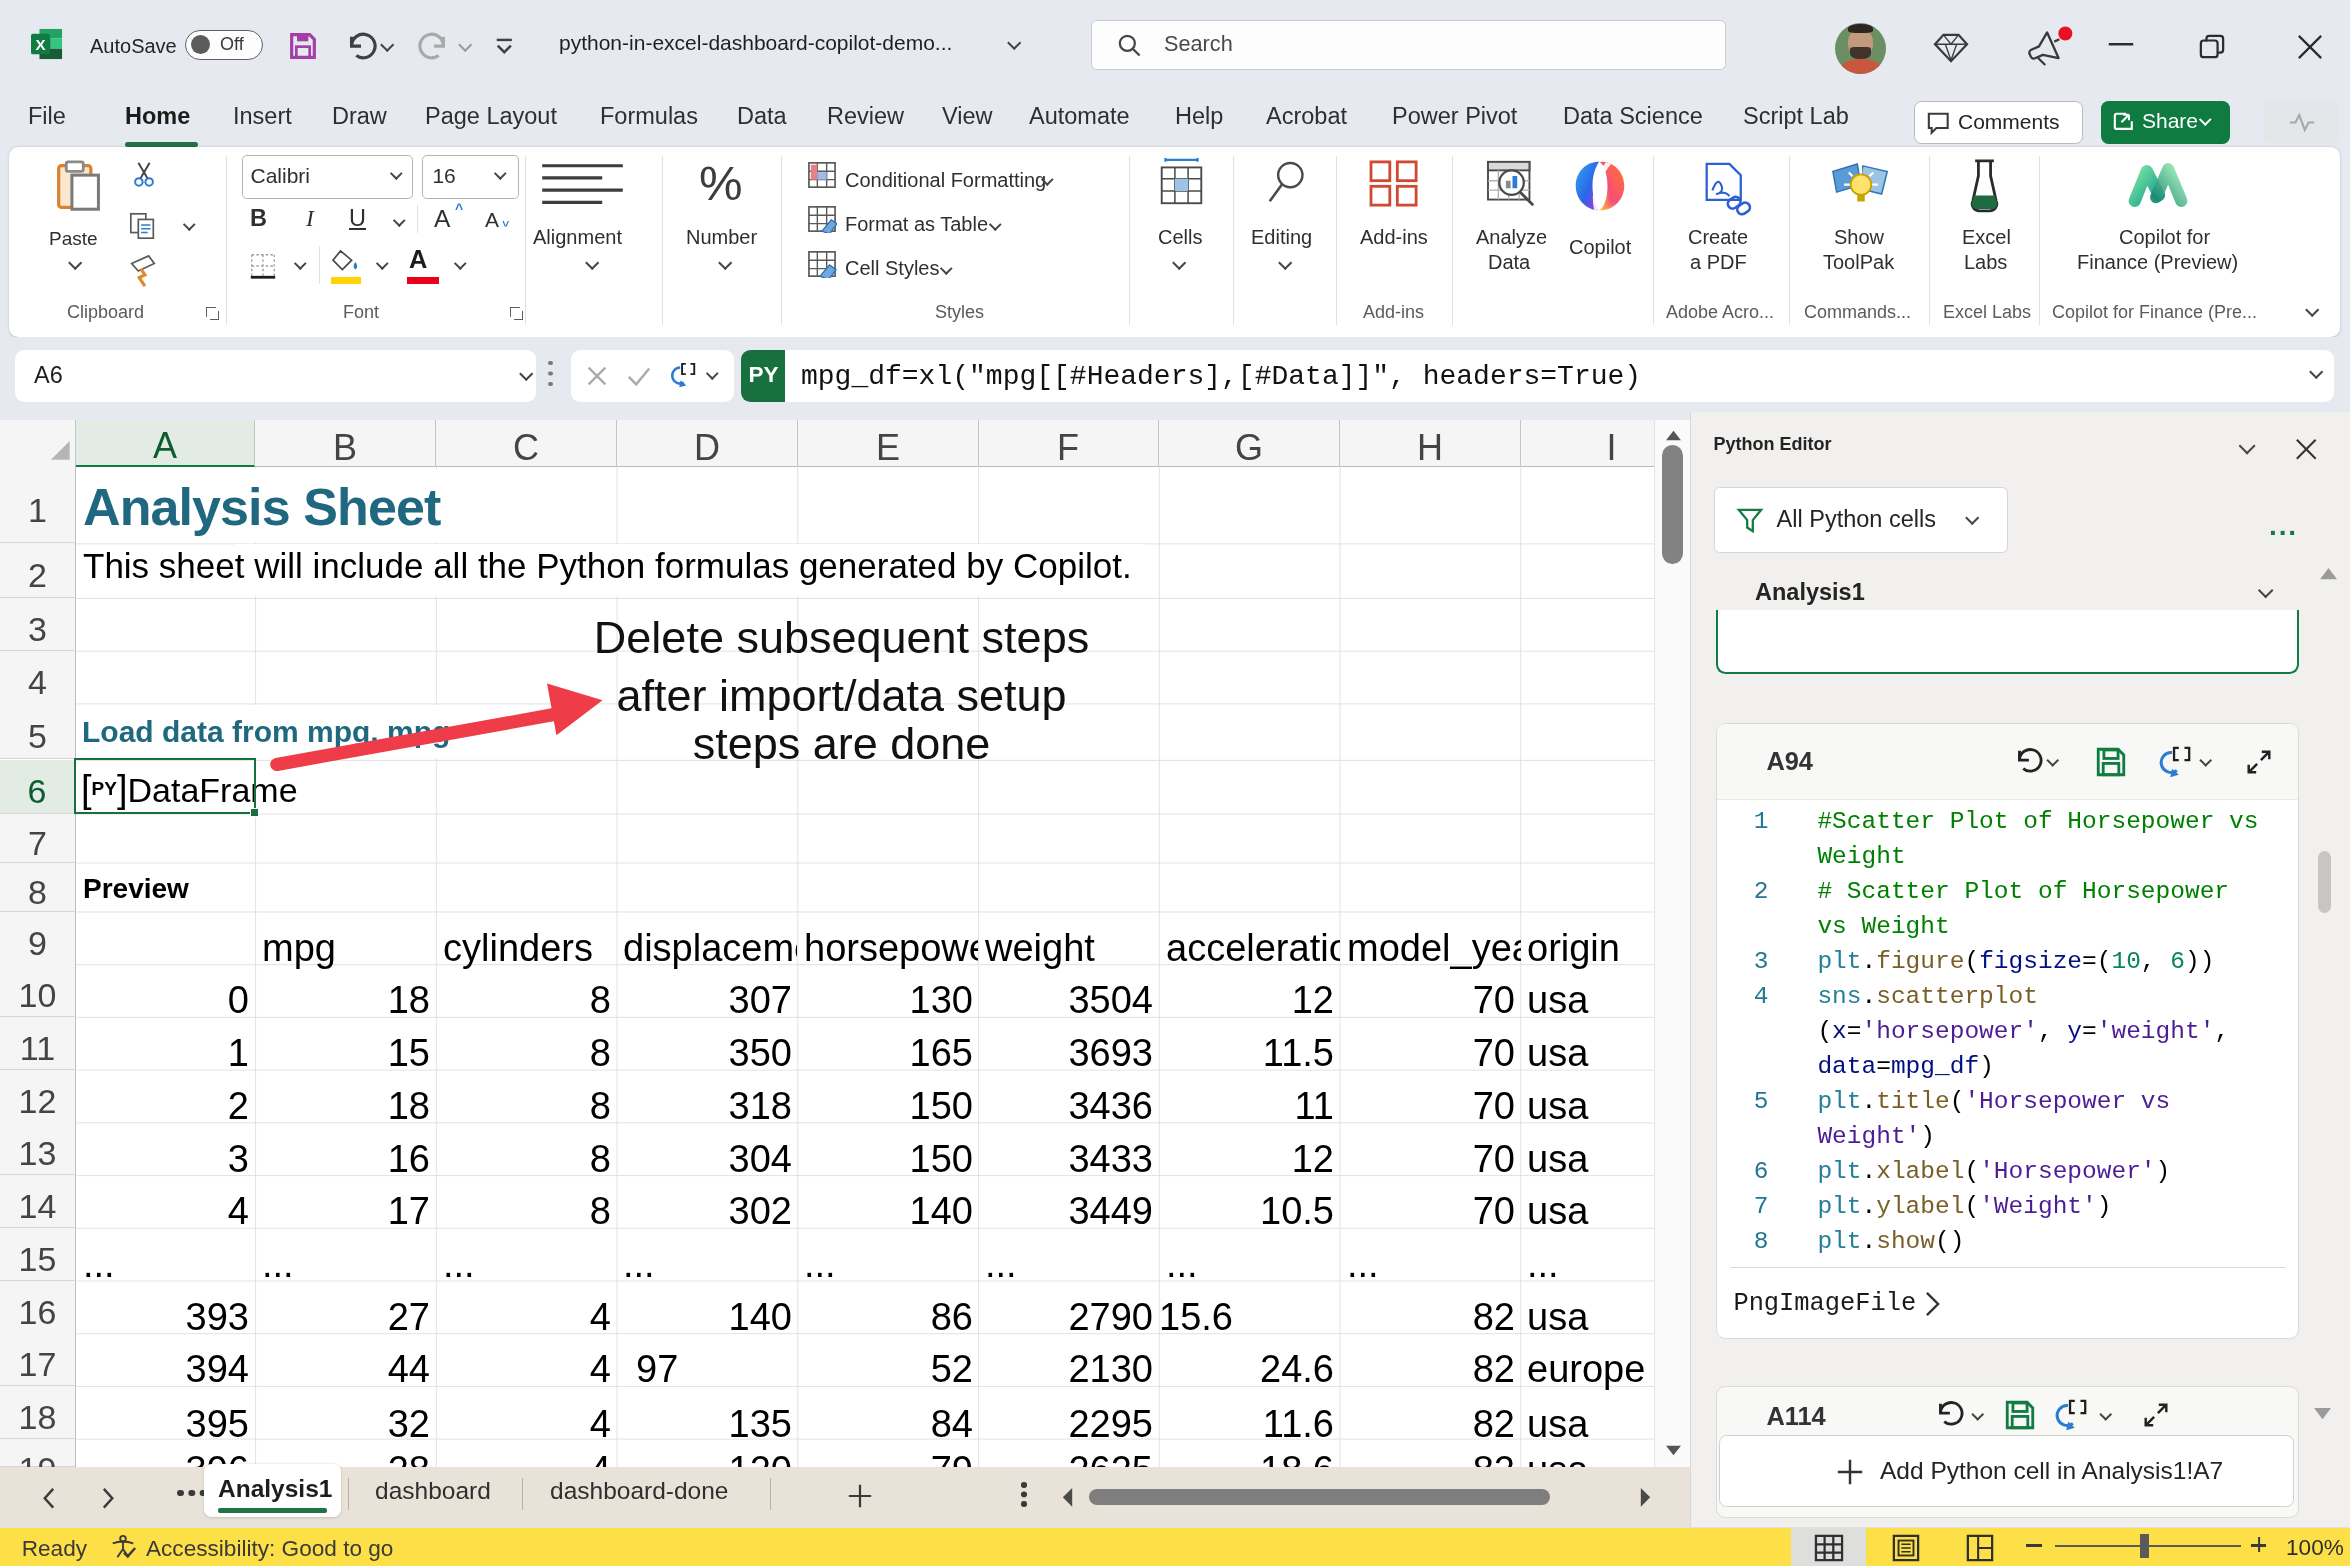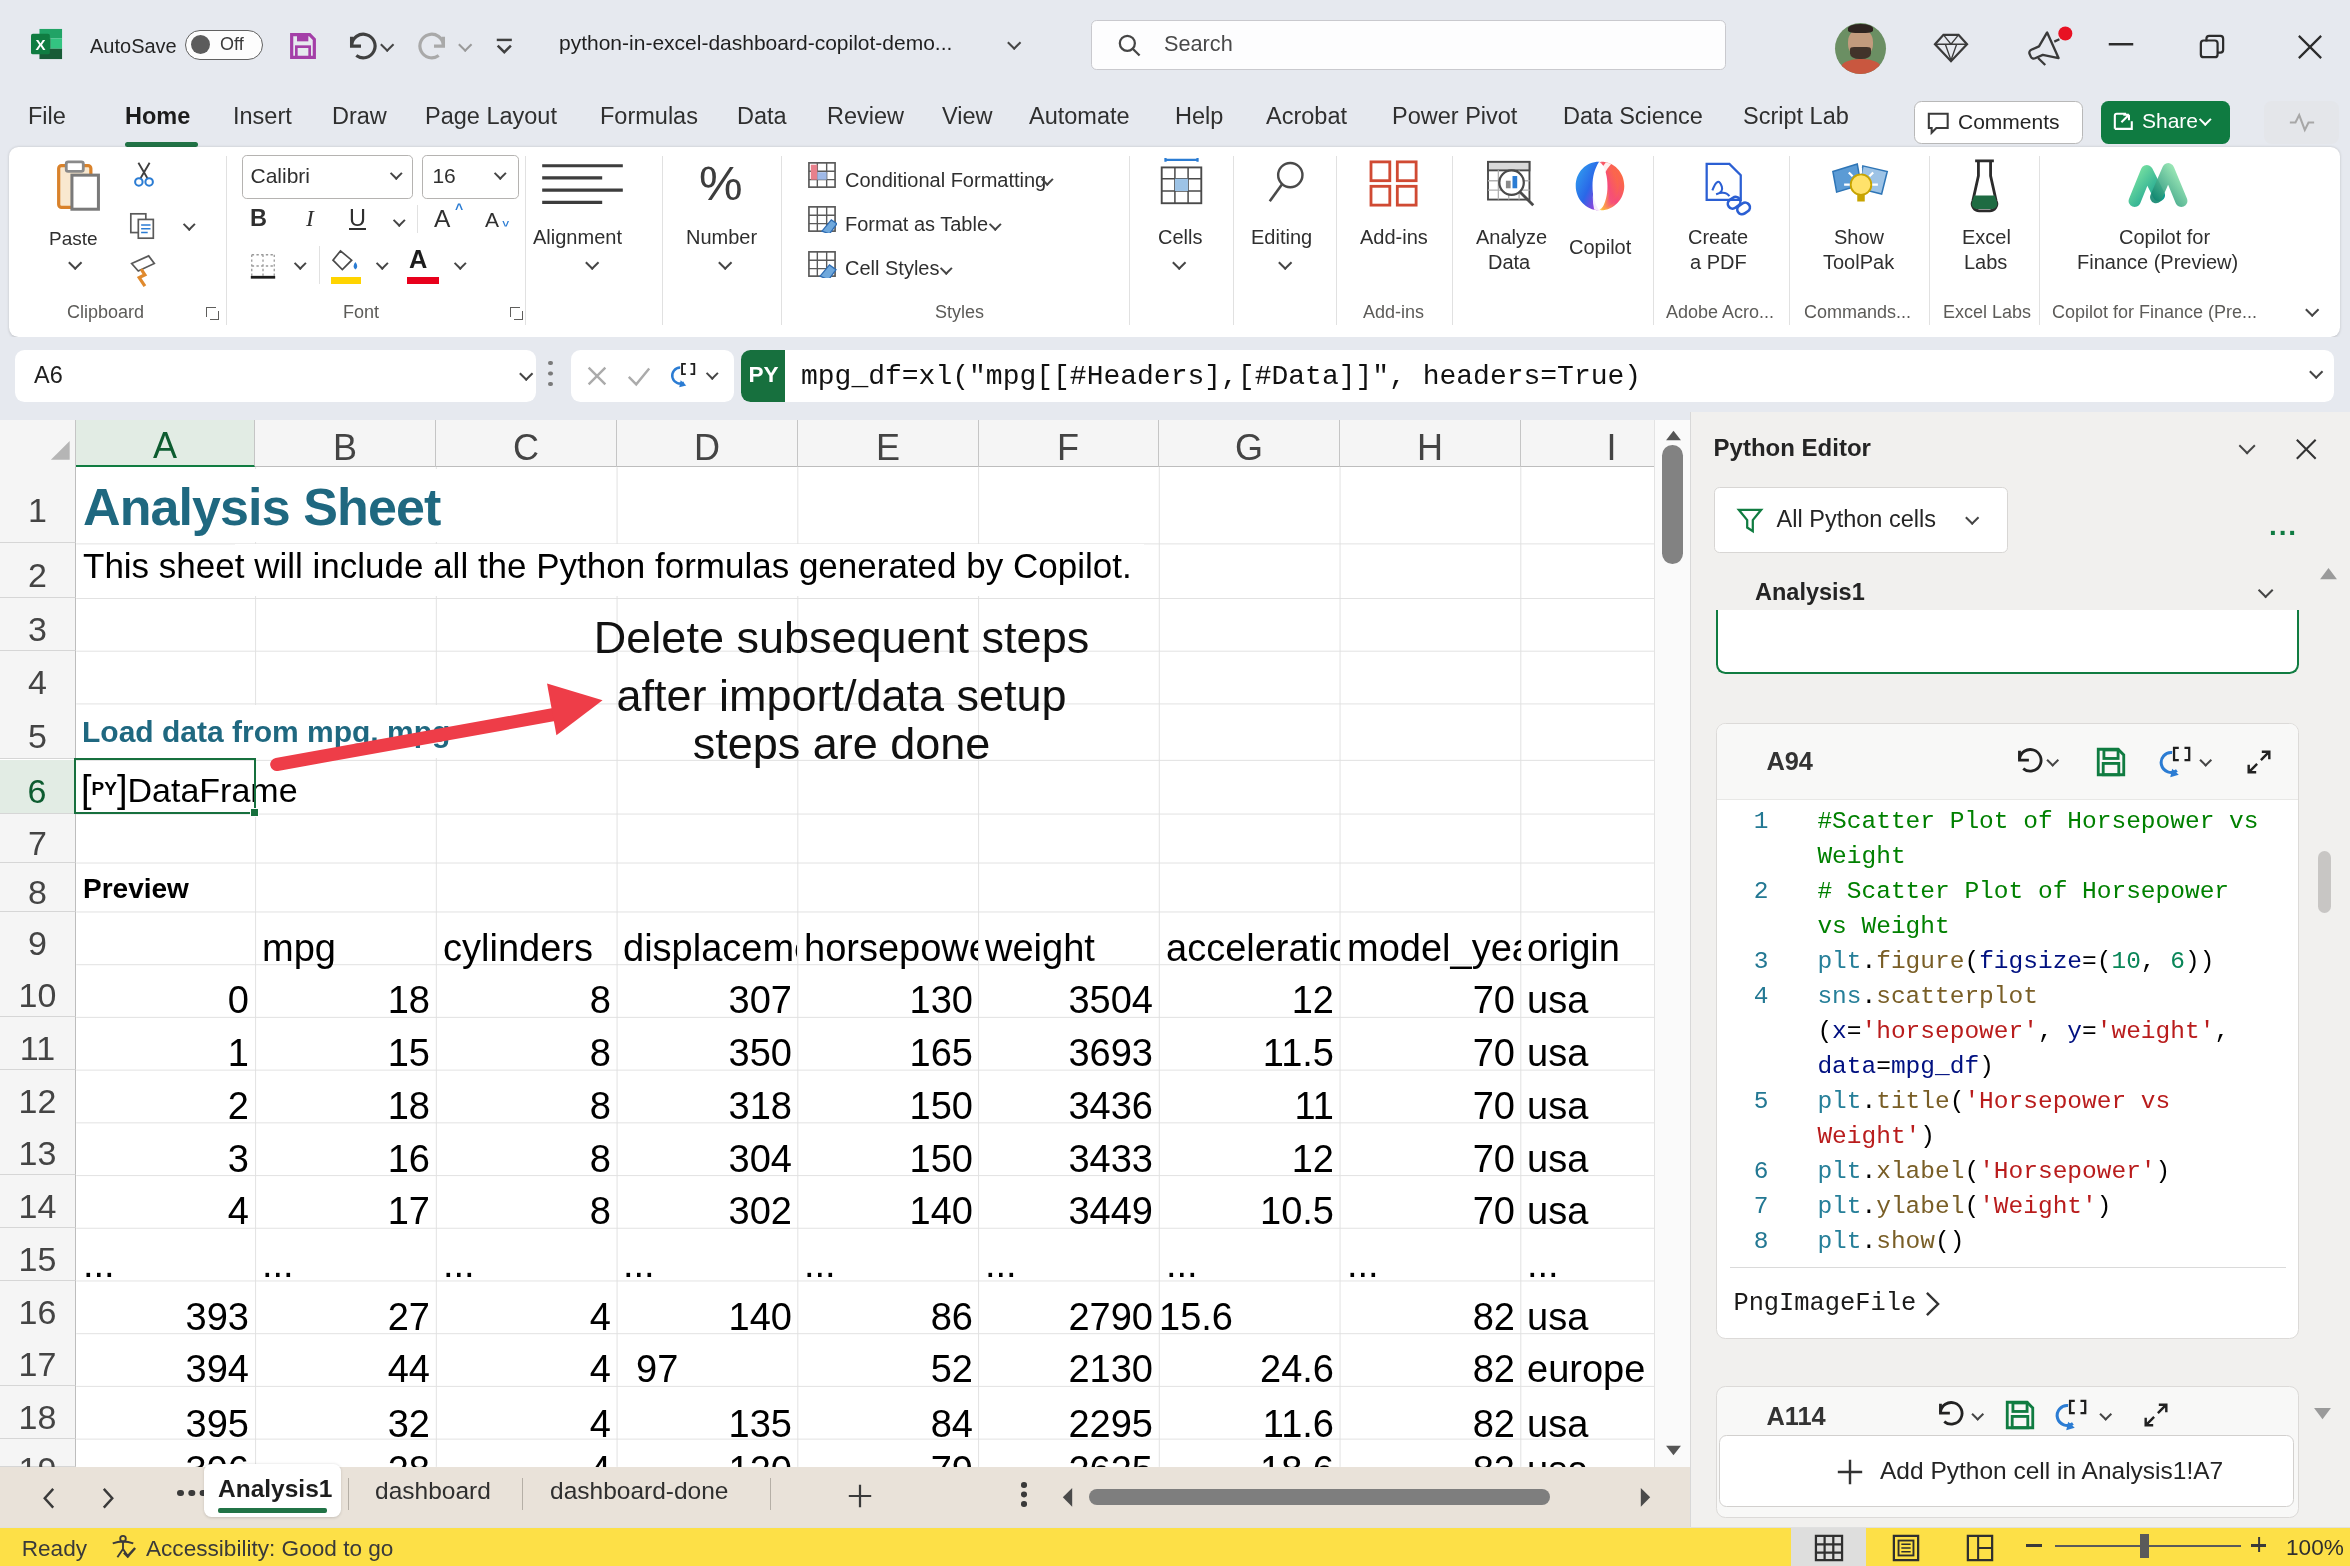--- a/index.html
+++ b/index.html
@@ -10,21 +10,21 @@
   .cvg { border-color:#9a9a9a; }
   .mono { font-family:"Liberation Mono", monospace; }
   .grp-label { font-size:18px; color:#5c5b58; }
   .launcher { width:13px; height:13px; position:absolute; }
   .launcher:before { content:""; position:absolute; left:0; top:0; width:8.5px; height:8.5px; border-left:1.9px solid #5f5e5c; border-top:1.9px solid #5f5e5c; }
   .launcher:after { content:""; position:absolute; right:0; bottom:0; width:8.5px; height:8.5px; border-right:1.9px solid #5f5e5c; border-bottom:1.9px solid #5f5e5c; }
   .vdiv { position:absolute; width:0.9px; background:#e1e1e1; top:156px; height:169px; }
   #code div { height:35px; white-space:pre; }
   .ln { display:inline-block; width:51px; text-align:right; padding-right:0; color:#237893; margin-right:49px; }
   .g { color:#008000; } .t { color:#267f99; } .f { color:#795E26; }
-  .s { color:#b91c1c;margin-top:8px; } .n { color:#098658; } .v { color:#001080; }
+  .s { color:#4c1d95;margin-top:8px; } .n { color:#098658; } .v { color:#001080; }
 </style>
 </head>
 <body>
 
 <div class="a" id="titlebar" style="left:0;top:0;width:2350px;height:85px;background:#e6e9ef;">
 
   <svg class="a" style="left:31px;top:27px;" width="32" height="34" viewBox="0 0 34 36">
     <rect x="9" y="2" width="24" height="10" fill="#21a366"></rect>
     <rect x="9" y="12" width="12" height="11" fill="#107c41"></rect>
     <rect x="21" y="12" width="12" height="11" fill="#33c481"></rect>
@@ -580,21 +580,21 @@
   <svg class="a" style="left:8.5px;top:9.4px;" width="19" height="13" viewBox="0 0 20 14">
       <path d="M10 2 L18 12 H2 z" fill="#555"></path>
     </svg>
   <div class="a" style="left:6.6px;top:24.5px;width:21px;height:119px;background:#828282;border-radius:10.4px;"></div>
   <svg class="a" style="left:8.5px;top:1024px;" width="19" height="13" viewBox="0 0 20 14">
       <path d="M10 12 L18 2 H2 z" fill="#555"></path>
     </svg>
 </div>
 
 <div class="a" id="panel" style="left:1690px;top:412px;width:660px;height:1115px;background:#f1f0ee;border-left:0.9px solid #d8d8d8;overflow:hidden;">
-  <div class="a" style="left:22.6px;top:21.7px;font-size:24px;font-weight:bold;color:#242424;">Python Editor</div>
+  <div class="a" style="left:22.6px;top:21.7px;font-size:18px;font-weight:bold;color:#242424;">Python Editor</div>
   <div class="cv" style="left:550px;top:28px;width:12.2px;height:12.2px;"></div>
   <svg class="a" style="left:603px;top:24.5px;" width="24.5" height="24.5" viewBox="0 0 26 26">
       <path d="M3 3 L23 23 M23 3 L3 23" stroke="#333" stroke-width="2.2"></path>
     </svg>
 
   <div class="a" style="left:22.6px;top:75px;width:294px;height:66px;background:#fff;border:1.4px solid #d8d6d4;border-radius:5.6px;">
     <svg class="a" style="left:21px;top:19px;" width="28" height="28" viewBox="0 0 30 30">
       <path d="M3 3 H27 L18 14 V26 L12 22 V14 z" fill="none" stroke="#107c41" stroke-width="2.4"></path>
     </svg>
     <div class="a" style="left:62px;top:18px;font-size:23.5px;color:#242424;">All Python cells</div>

